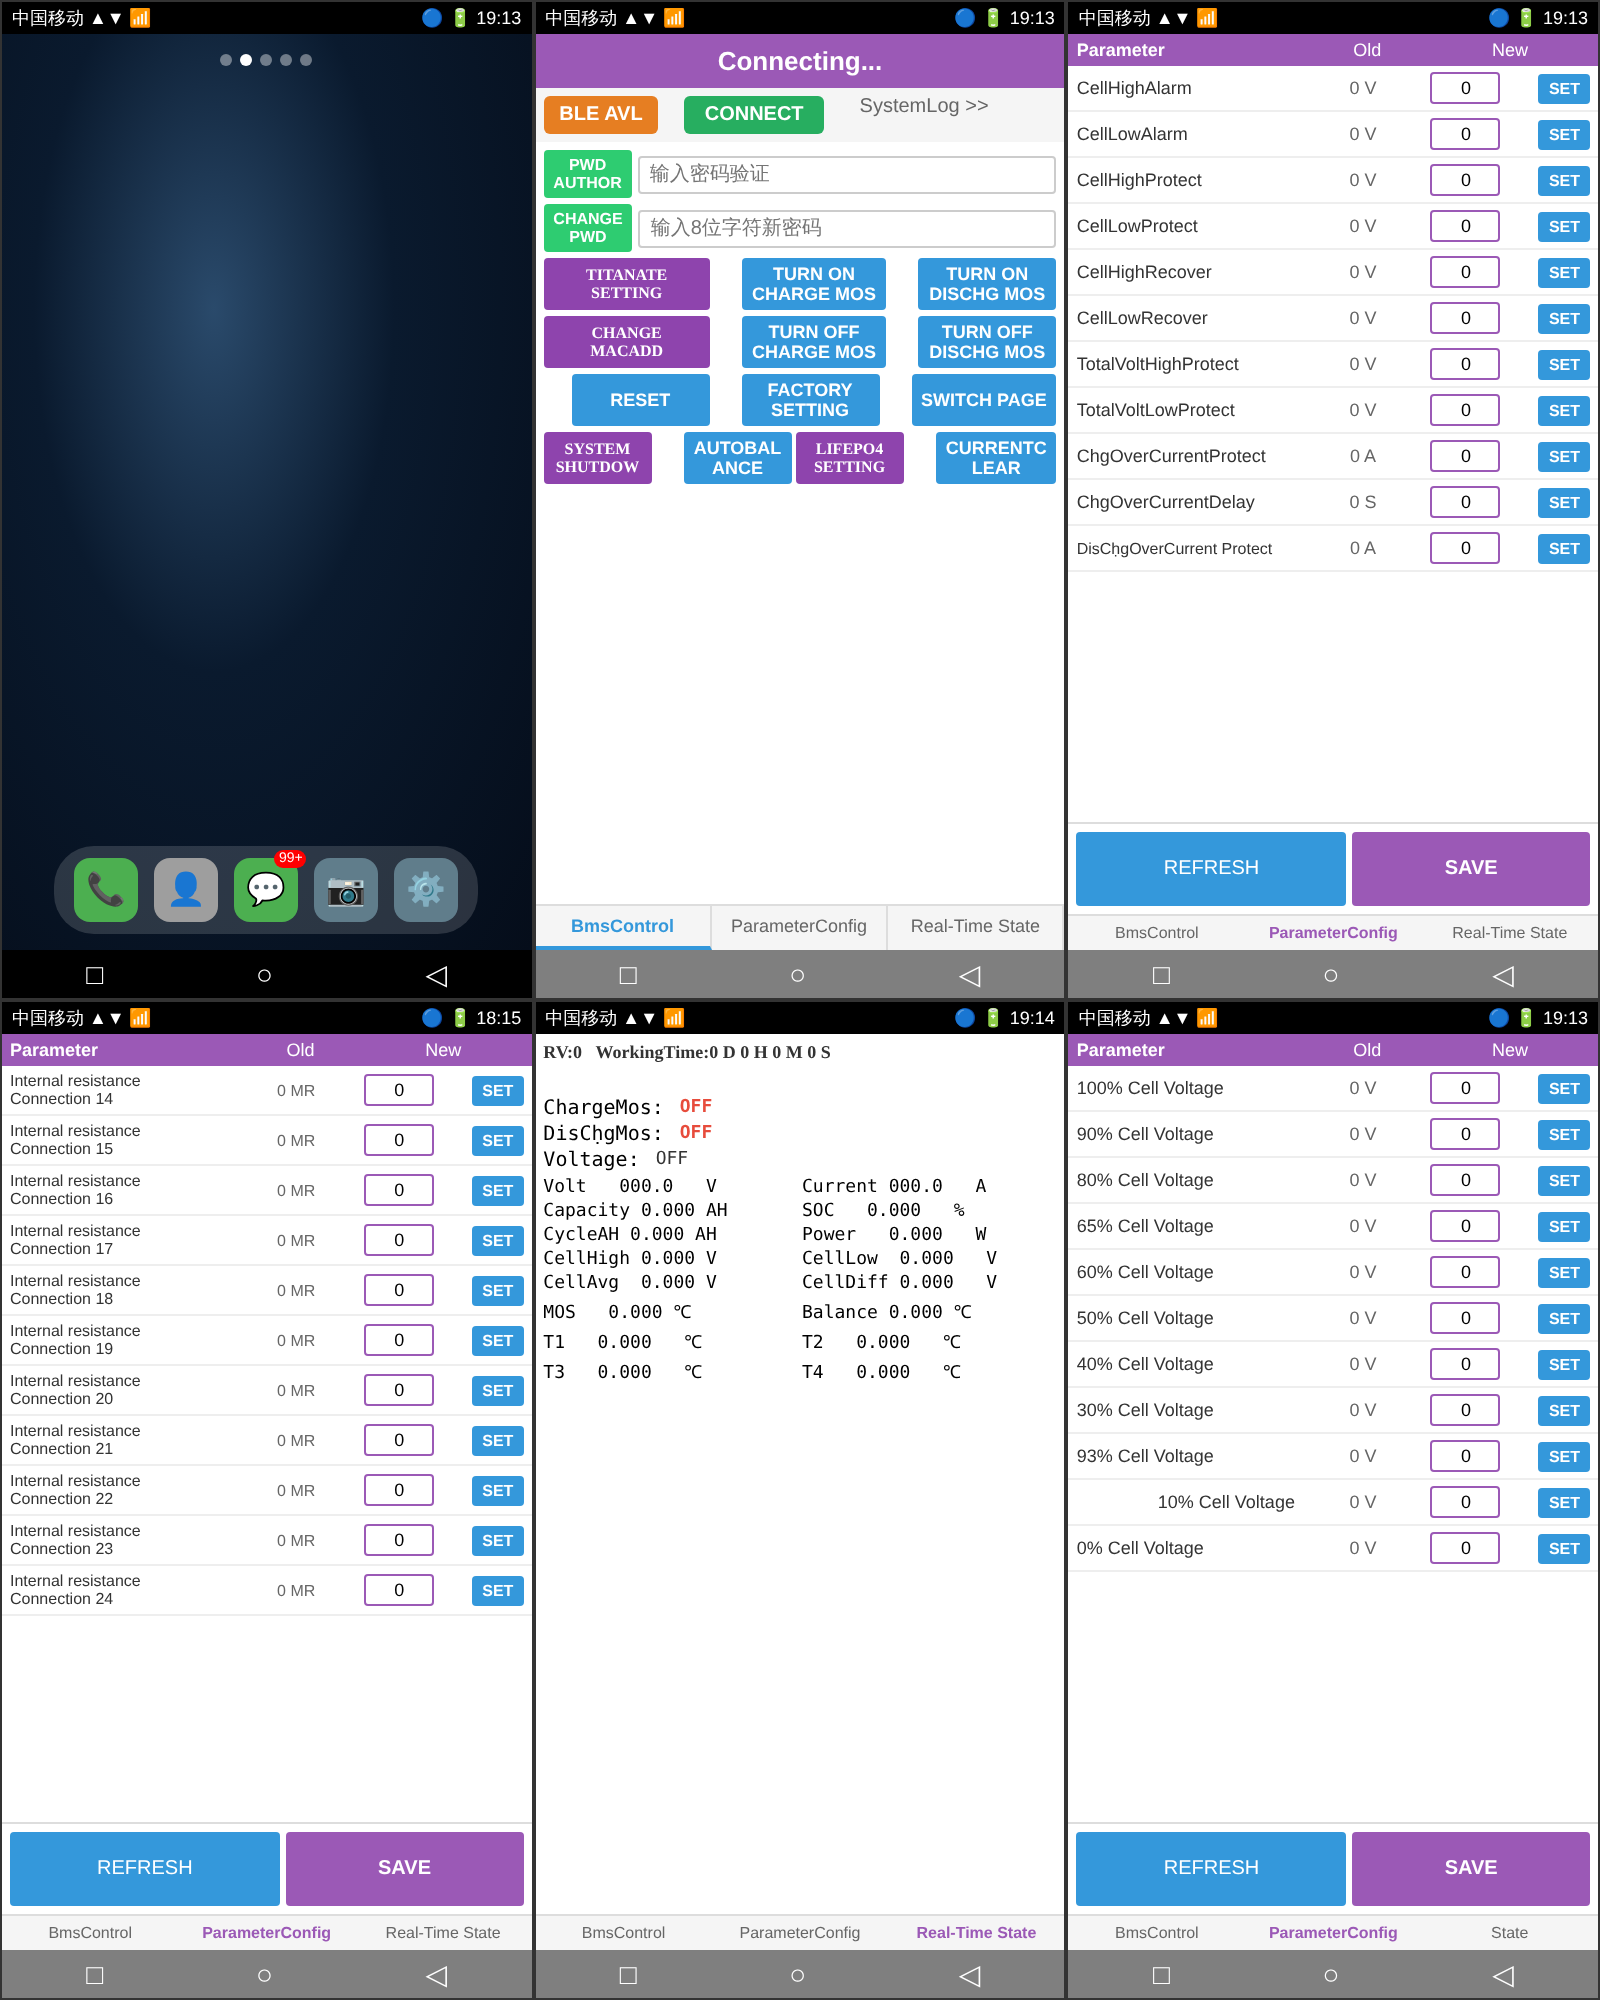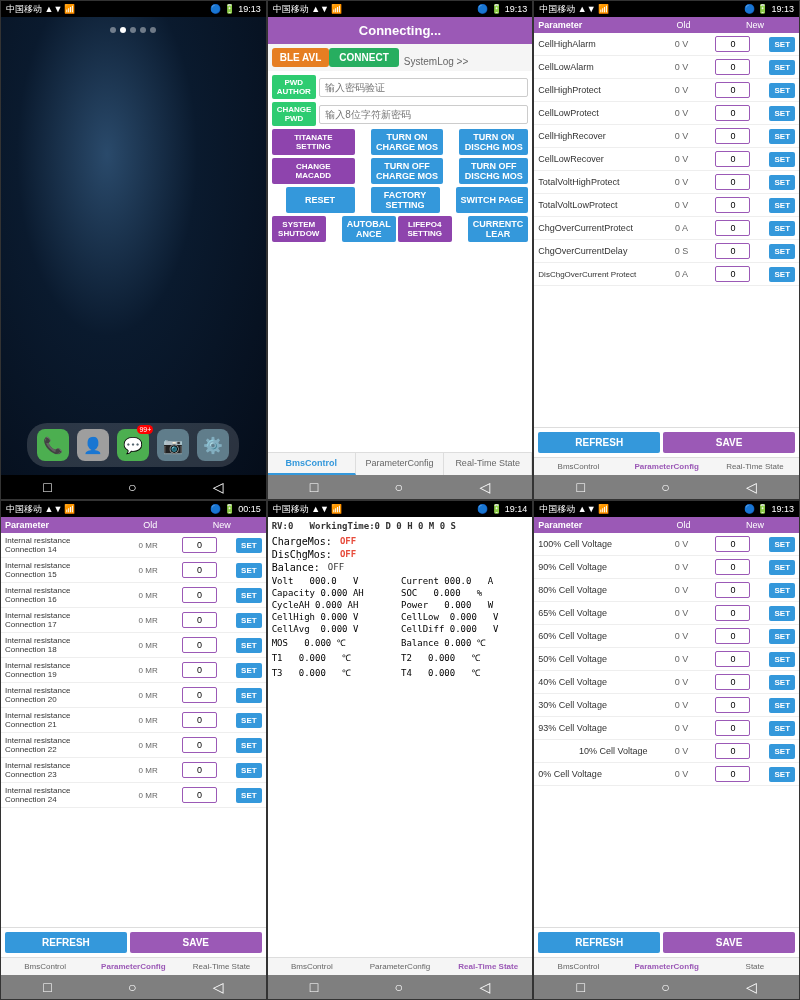--- a/index.html
+++ b/index.html
@@ -151,23 +151,23 @@
       background: #9b59b6;
       color: #fff;
       text-align: center;
       padding: 6px;
       font-size: 13px;
       font-weight: bold;
     }
 
     .ble-connect-row {
       display: flex;
-      align-items: flex-end;
+      align-items: flex-start;
       padding: 4px;
-      gap: 0;
+      gap: 13px;
       background: #f5f5f5;
     }
 
     .btn-ble {
       background: #e67e22;
       color: #fff;
       border: none;
       padding: 4px 8px;
       font-size: 10px;
       font-weight: bold;
@@ -251,20 +251,21 @@
     .btn-purple {
       background: #8e44ad;
       color: #fff;
       border: none;
       padding: 4px 2px;
       font-size: 8px;
       font-weight: bold;
       border-radius: 2px;
       cursor: pointer;
       text-align: center;
+      font-family: Liberation Serif, serif;
     }
 
     .tab-bar {
       display: flex;
       border-top: 1px solid #ddd;
       background: #f5f5f5;
     }
 
     .tab-item {
       flex: 1;
@@ -332,23 +333,23 @@
       font-size: 8px;
       font-weight: bold;
       border-radius: 2px;
       cursor: pointer;
     }
 
     .btn-refresh {
       background: #3498db;
       color: #fff;
       border: none;
-      padding: 0;
+      padding: 13px;
       font-size: 10px;
-      font-weight: bold;
+      font-weight: normal;
       border-radius: 2px;
       cursor: pointer;
       flex: 1;
     }
 
     .btn-save {
       background: #9b59b6;
       color: #fff;
       border: none;
       padding: 5px;
@@ -632,21 +633,21 @@
     </div>
   </div>
 
 </div>
 
 <div class="screen-row" style="height:500px;">
 
   <div class="phone-panel panel4">
     <div class="status-bar">
       <span>中国移动 ▲▼ 📶</span>
-      <span>🔵 🔋 00:15</span>
+      <span>🔵 🔋 18:15</span>
     </div>
     <div class="col-header-row">
       <span class="col-header-param">Parameter</span>
       <span style="flex:1; font-size:9px; text-align:center;">Old</span>
       <span style="width:80px; font-size:9px; text-align:center;">New</span>
     </div>
     <div class="scrollable">
       <div class="param-row">
         <span class="param-name" style="font-size:8px;">Internal resistance<br>Connection 14</span>
         <span class="param-old" style="font-size:8px;">0 MR</span>
@@ -729,31 +730,31 @@
       <span class="nav-btn">◁</span>
     </div>
   </div>
 
   <div class="phone-panel panel5">
     <div class="status-bar">
       <span>中国移动 ▲▼ 📶</span>
       <span>🔵 🔋 19:14</span>
     </div>
     <div class="panel5-data">
-      <div style="font-size:9px; color:#333; margin-bottom:5px; font-weight:bold;">RV:0&nbsp;&nbsp;&nbsp;WorkingTime:0 D 0 H 0 M 0 S</div>
+      <div style="font-size:9px; color:#333; margin-bottom:18px; font-weight:bold;font-family:Liberation Serif, serif;">RV:0&nbsp;&nbsp;&nbsp;WorkingTime:0 D 0 H 0 M 0 S</div>
       <div class="data-row">
         <span style="font-size:10px;">ChargeMos:</span>
         <span class="data-value off">OFF</span>
       </div>
       <div class="data-row">
         <span style="font-size:10px;">DisCḥgMos:</span>
         <span class="data-value off">OFF</span>
       </div>
       <div class="data-row">
-        <span style="font-size:10px;">Balance:</span>
+        <span style="font-size:10px;">Voltage:</span>
         <span class="data-value">OFF</span>
       </div>
       <div style="display:grid; grid-template-columns:1fr 1fr; font-size:9px; gap:2px; margin-top:3px;">
         <div>Volt &nbsp; 000.0 &nbsp; V</div>
         <div>Current 000.0 &nbsp; A</div>
         <div>Capacity 0.000 AH</div>
         <div>SOC &nbsp; 0.000 &nbsp; %</div>
         <div>CycleAH 0.000 AH</div>
         <div>Power &nbsp; 0.000 &nbsp; W</div>
         <div>CellHigh 0.000 V</div>

